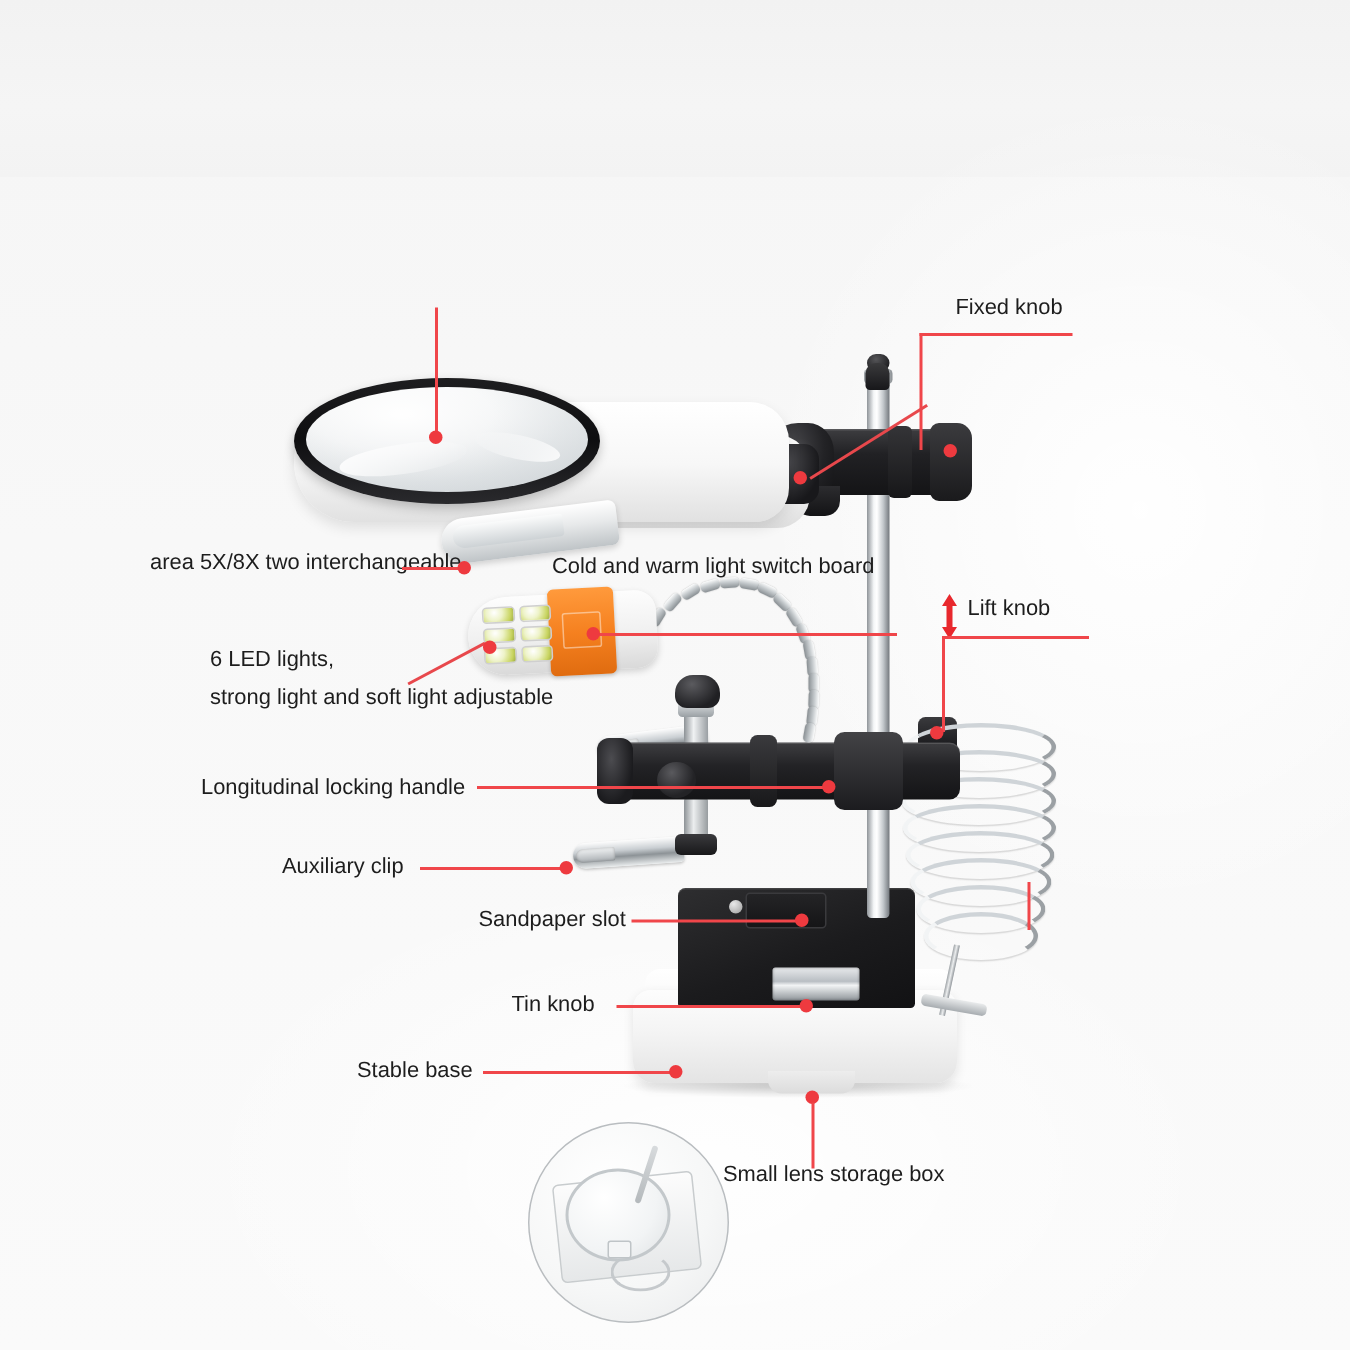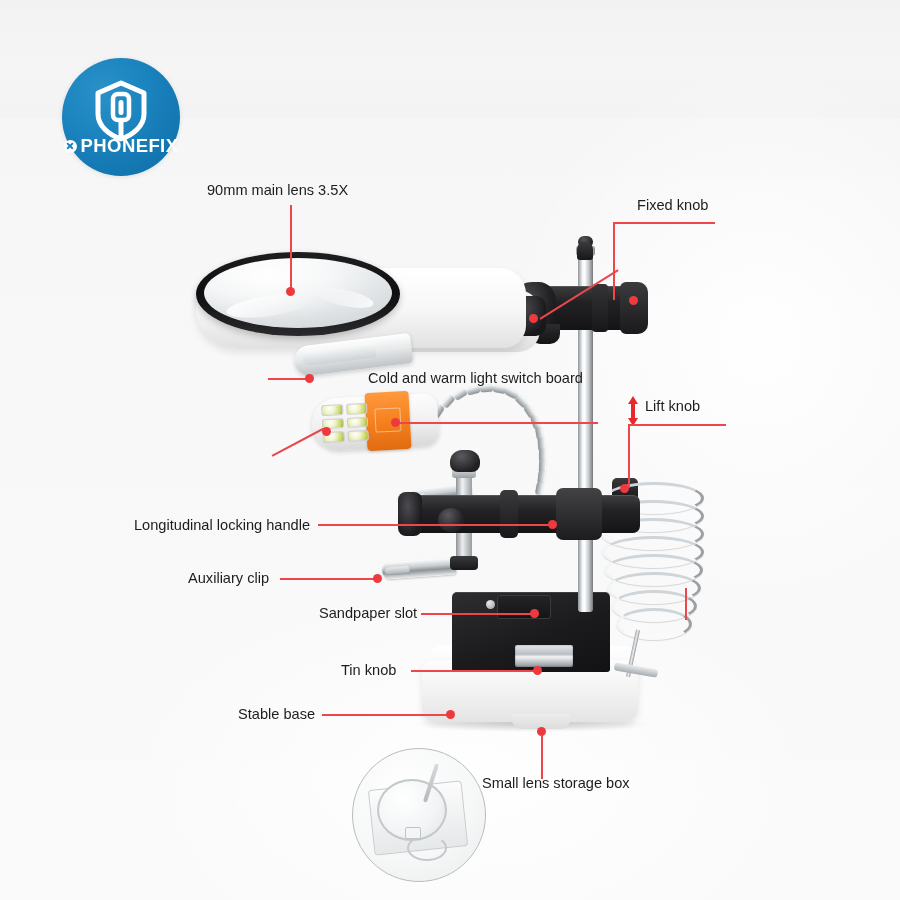--- a/index.html
+++ b/index.html
@@ -659,65 +659,55 @@
 
     <div class="inset">
       <div class="inset-card"></div>
       <div class="inset-lens"></div>
       <div class="inset-handle"></div>
       <div class="inset-clip"></div>
       <div class="inset-tab"></div>
     </div>
   </div>
 
-  <div class="logo-badge">
-    <div class="logo-mark">
-      <svg width="58" height="62" viewBox="0 0 58 62" aria-hidden="true">
-        <path d="M29 3 L52 13 L52 34 C52 46 41 55 29 59 C17 55 6 46 6 34 L6 13 Z" fill="none" stroke="#ffffff" stroke-width="5" stroke-linejoin="round"></path>
-        <rect x="21" y="14" width="16" height="26" rx="5" fill="none" stroke="#ffffff" stroke-width="4.5"></rect>
-        <rect x="26.5" y="20" width="5" height="15" rx="2.5" fill="#ffffff"></rect>
-        <path d="M29 41 L29 57" stroke="#ffffff" stroke-width="5" stroke-linecap="round"></path>
-      </svg>
-    </div>
-    <div class="logo-wordrow">
-      <span class="logo-dot"></span>
-      <span class="logo-word">PHONEFIX</span>
-    </div>
-  </div>
-
-  <div class="lbl" style="left:207px; top:178px;">90mm main lens 3.5X</div>
+
   <div class="ld v" style="left:290px; top:205px; height:84px;"></div>
   <div class="dot" style="left:286px; top:287px;"></div>
 
   <div class="lbl" style="left:637px; top:193px;">Fixed knob</div>
   <div class="ld h" style="left:613px; top:222px; width:102px;"></div>
   <div class="ld v" style="left:613px; top:222px; height:78px;"></div>
   <div class="dot" style="left:629px; top:296px;"></div>
   <div class="diag" style="left:540px; top:318px; width:92px; transform:rotate(-32deg);"></div>
   <div class="dot" style="left:529px; top:314px;"></div>
 
   <div class="lbl two" style="left:100px; top:363px; width:300px;">
+    <span class="l2">area 5X/8X two interchangeable</span>
   </div>
   <div class="ld h" style="left:268px; top:378px; width:42px;"></div>
   <div class="dot" style="left:305px; top:374px;"></div>
 
   <div class="lbl" style="left:368px; top:366px;">Cold and warm light switch board</div>
   <div class="ld h" style="left:398px; top:422px; width:200px;"></div>
   <div class="dot" style="left:391px; top:418px;"></div>
 
   <div class="updown" style="left:626px; top:396px;">
     <svg width="14" height="30" viewBox="0 0 14 30" aria-hidden="true">
       <path d="M7 0 L12 8 L9 8 L9 22 L12 22 L7 30 L2 22 L5 22 L5 8 L2 8 Z" fill="#e8282d"></path>
     </svg>
   </div>
   <div class="lbl" style="left:645px; top:394px;">Lift knob</div>
   <div class="ld h" style="left:628px; top:424px; width:98px;"></div>
   <div class="ld v" style="left:628px; top:424px; height:64px;"></div>
   <div class="dot" style="left:620px; top:484px;"></div>
 
+  <div class="lbl two" style="left:140px; top:428px; width:360px;">
+    <span class="l2">6 LED lights,</span>
+    <span class="l2">strong light and soft light adjustable</span>
+  </div>
   <div class="diag" style="left:272px; top:455px; width:58px; transform:rotate(-28deg);"></div>
   <div class="dot" style="left:322px; top:427px;"></div>
 
   <div class="lbl" style="left:134px; top:513px;">Longitudinal locking handle</div>
   <div class="ld h" style="left:318px; top:524px; width:234px;"></div>
   <div class="dot" style="left:548px; top:520px;"></div>
 
   <div class="lbl" style="left:188px; top:566px;">Auxiliary clip</div>
   <div class="ld h" style="left:280px; top:578px; width:98px;"></div>
   <div class="dot" style="left:373px; top:574px;"></div>

